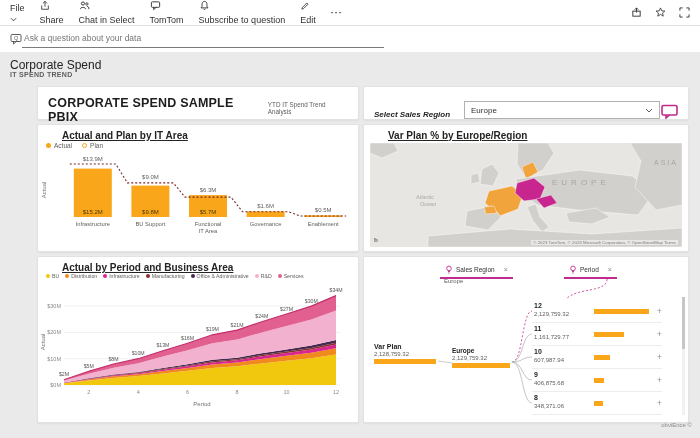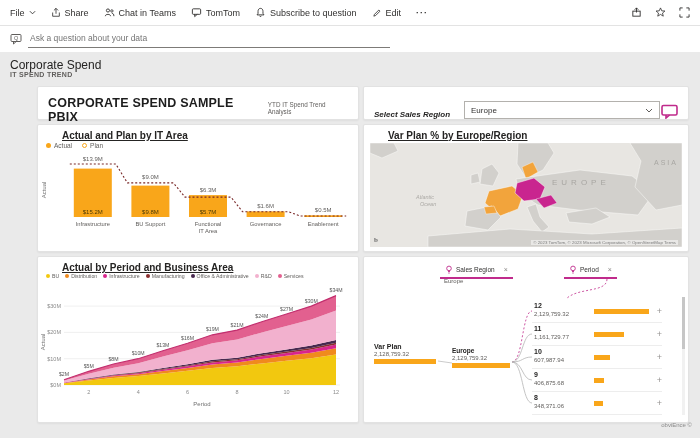--- a/index.html
+++ b/index.html
@@ -1,25 +1,25 @@
 <!DOCTYPE html>
 <html><head>
 <meta charset="utf-8">
 <style>
   *{margin:0;padding:0;box-sizing:border-box;}
   html,body{width:700px;height:438px;overflow:hidden;}
   body{font-family:"Liberation Sans",sans-serif;background:#eaeaea;position:relative;color:#252423;}
   
   .toolbar{position:absolute;top:0;left:0;width:700px;height:26px;background:#fff;border-bottom:1px solid #e3e3e3;display:flex;align-items:center;padding:0 10px;gap:15px;font-size:9px;color:#323130;}
-  .tb-item{display:flex;align-items:center;gap:4px;cursor:pointer;white-space:nowrap;}
+  .tb-item{display:flex;gap:4px;cursor:pointer;white-space:nowrap;flex-direction:column;}
   .tb-item svg{flex:0 0 auto;}
   .tb-right{margin-left:auto;display:flex;gap:13px;align-items:center;}
   .icon-btn{display:flex;align-items:center;cursor:pointer;}
   
-  .qna-row{position:absolute;top:26px;left:0;width:700px;height:26px;background:#fff;display:flex;align-items:center;padding:0 10px;gap:6px;}
+  .qna-row{position:absolute;top:26px;left:0;width:700px;height:26px;background:#fff;display:flex;align-items:center;padding:0 10px;gap:0;}
   .qna-input{width:362px;border:none;border-bottom:1px solid #7d7b78;font-family:"Liberation Sans",sans-serif;font-size:8.5px;color:#605e5c;padding:2px 2px 4px;background:transparent;outline:none;}
   
   .canvas{position:absolute;top:52px;left:0;width:700px;height:386px;background:#eaeaea;}
   .page-title{position:absolute;left:10px;top:6px;font-size:12px;color:#252423;}
   .page-subtitle{position:absolute;left:10px;top:19px;font-size:7px;font-weight:bold;color:#605e5c;letter-spacing:.3px;}
   .credit{position:absolute;right:8px;top:370px;font-size:6px;color:#8a8a8a;}
   .tile{position:absolute;background:#fff;border:1px solid #e2e2e2;border-radius:2px;box-shadow:0 1px 2px rgba(0,0,0,.05);}
   .t-header{left:37px;top:34px;width:322px;height:34px;display:flex;align-items:baseline;padding:9px 10px;}
   .t-region{left:363px;top:34px;width:326px;height:34px;display:flex;align-items:flex-end;padding:0 10px;}
   .t-bar{left:37px;top:72px;width:322px;height:128px;}
@@ -80,21 +80,21 @@
         <path d="M2,6 V10.5 H10 V6 M6,1 V7.5 M6,1 L3.5,3.5 M6,1 L8.5,3.5" fill="none" stroke="#323130" stroke-width="1"></path>
       </svg>
     <span>Share</span>
   </div>
   <div class="tb-item">
     <svg width="11" height="11" viewBox="0 0 12 12">
         <circle cx="4.3" cy="3.8" r="1.7" fill="none" stroke="#323130" stroke-width="1"></circle>
         <circle cx="8.6" cy="4.3" r="1.3" fill="none" stroke="#323130" stroke-width="0.9"></circle>
         <path d="M1.4,10 C1.4,7.4 7.2,7.4 7.2,10 M8.6,7 C10.2,7 10.8,8 10.8,10" fill="none" stroke="#323130" stroke-width="1"></path>
       </svg>
-    <span>Chat in Teams</span>
+    <span>Chat in Select</span>
   </div>
   <div class="tb-item">
     <svg width="11" height="11" viewBox="0 0 12 12">
         <rect x="1.5" y="2" width="9" height="6" rx="1" fill="none" stroke="#323130" stroke-width="1"></rect>
         <path d="M4,8 L4,10.5 L6.8,8" fill="none" stroke="#323130" stroke-width="1"></path>
       </svg>
     <span>TomTom</span>
   </div>
   <div class="tb-item">
     <svg width="11" height="11" viewBox="0 0 12 12">

